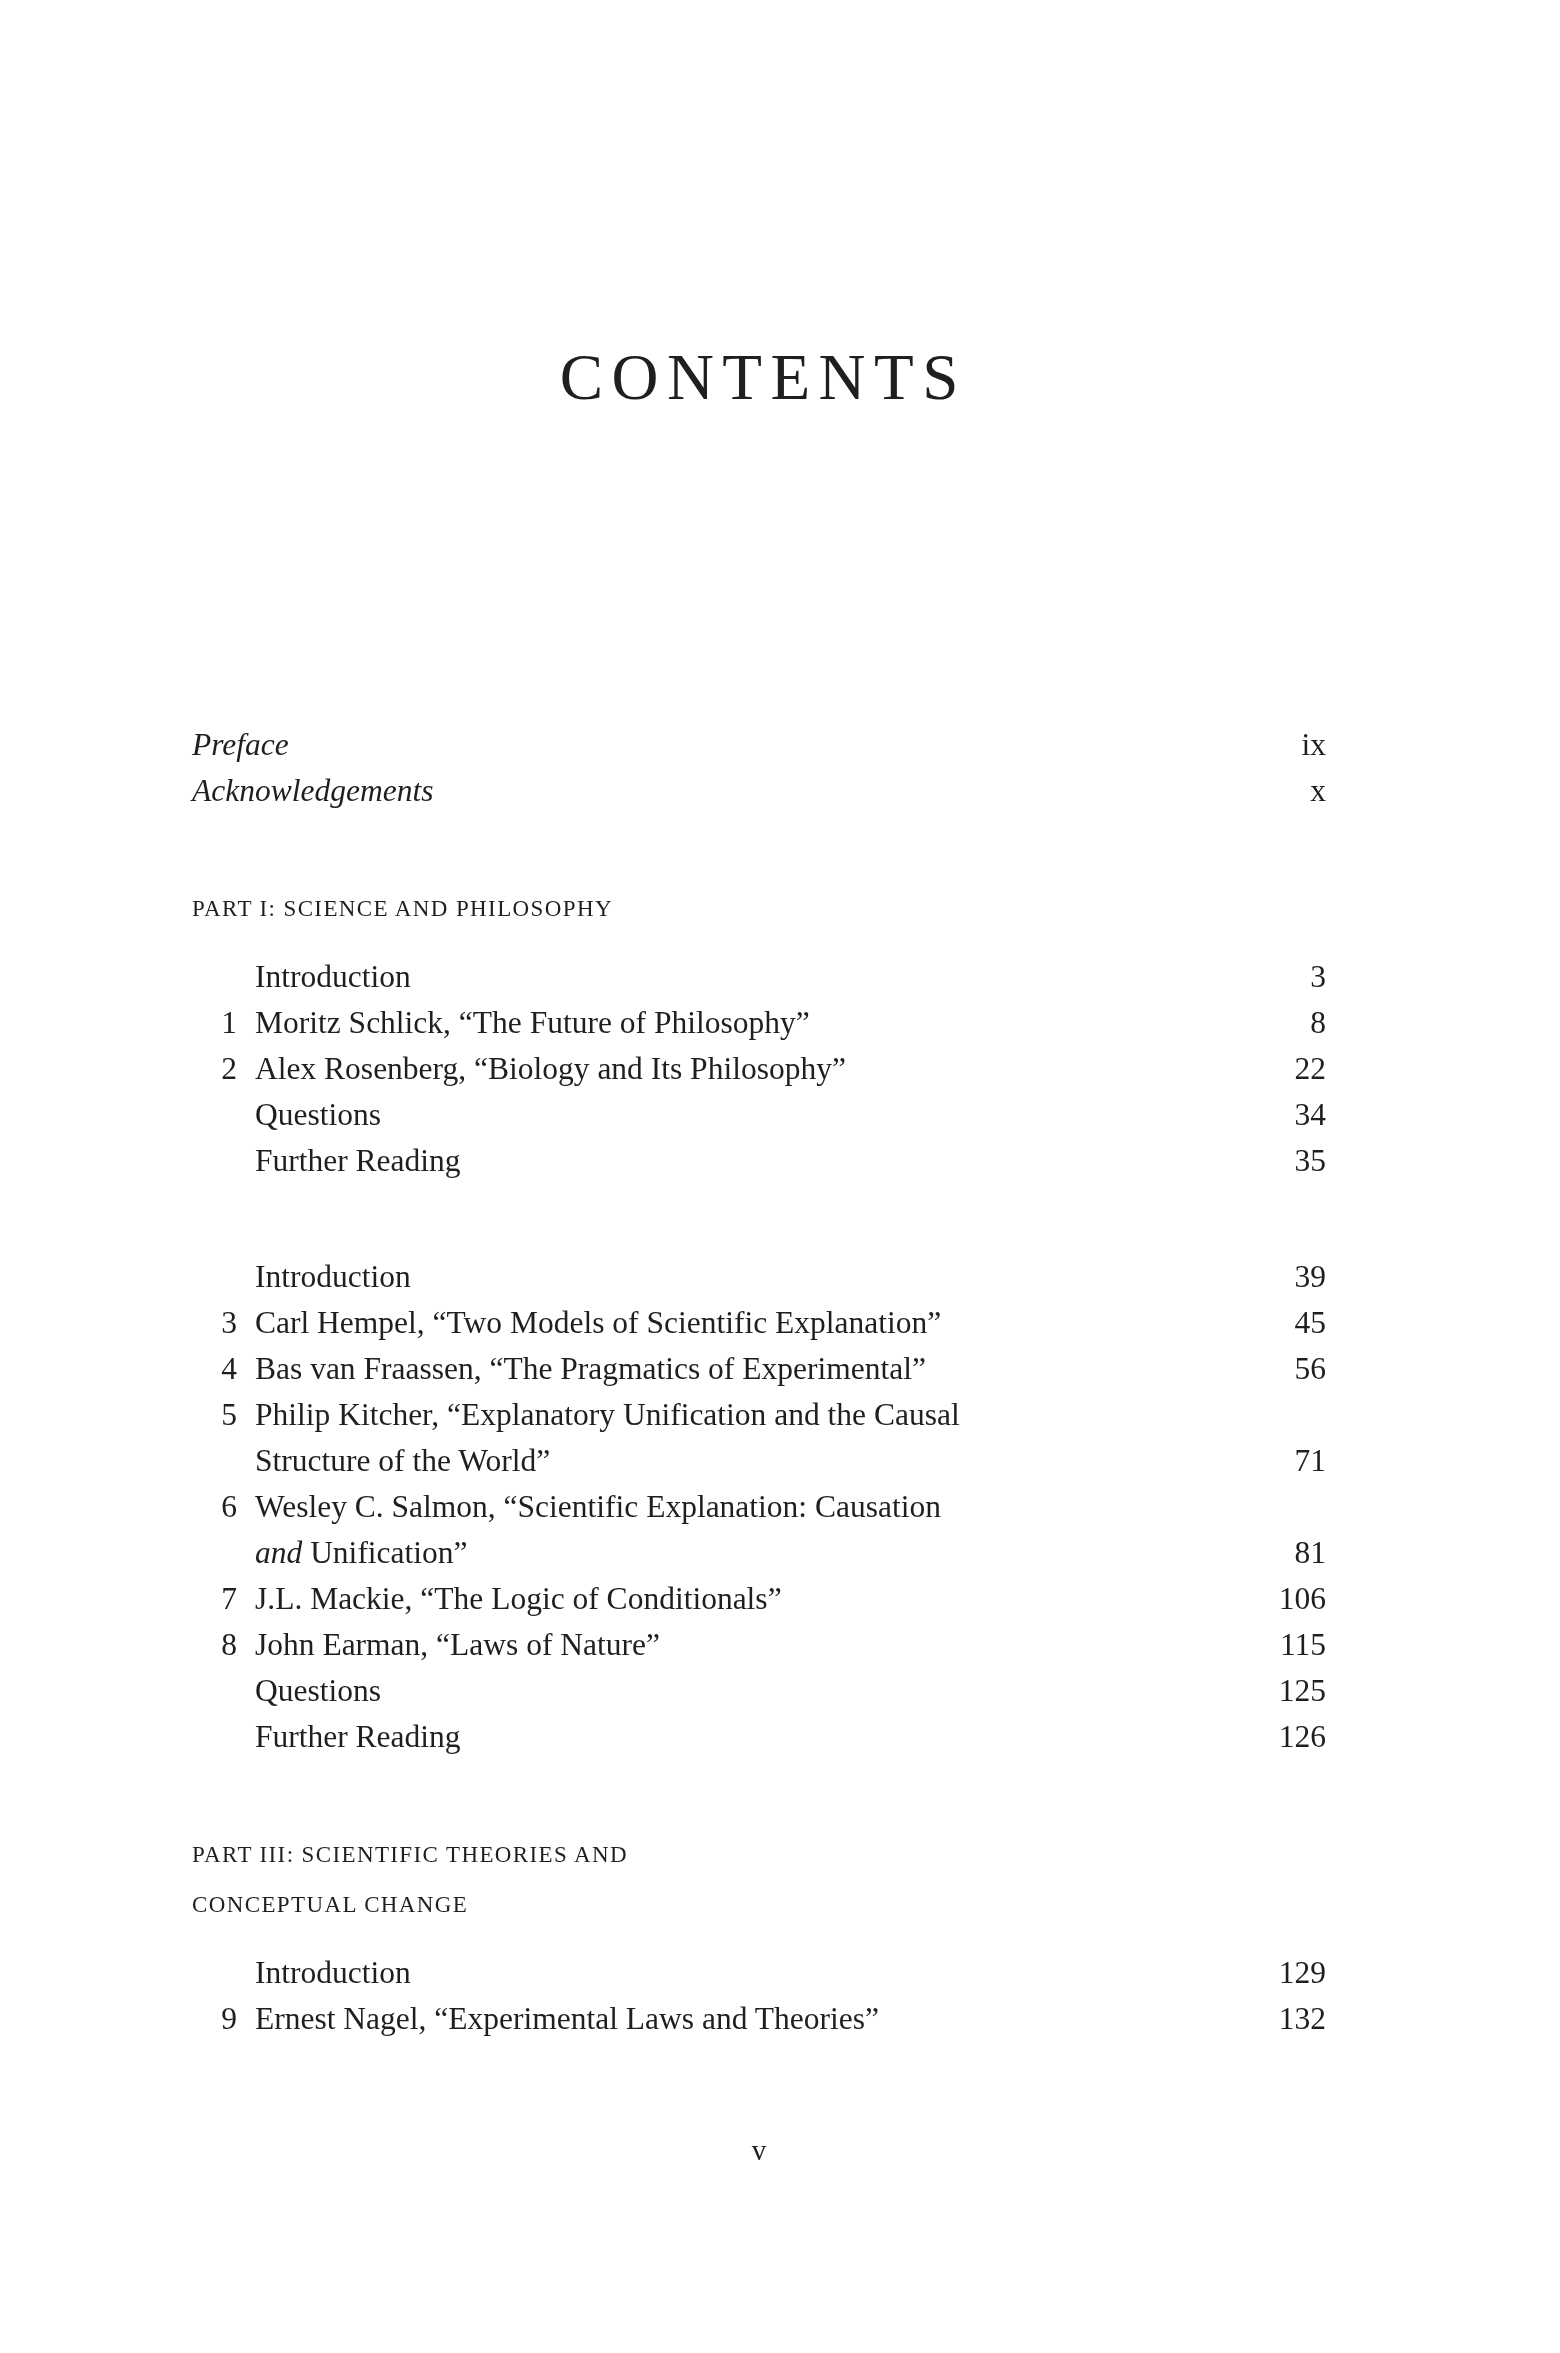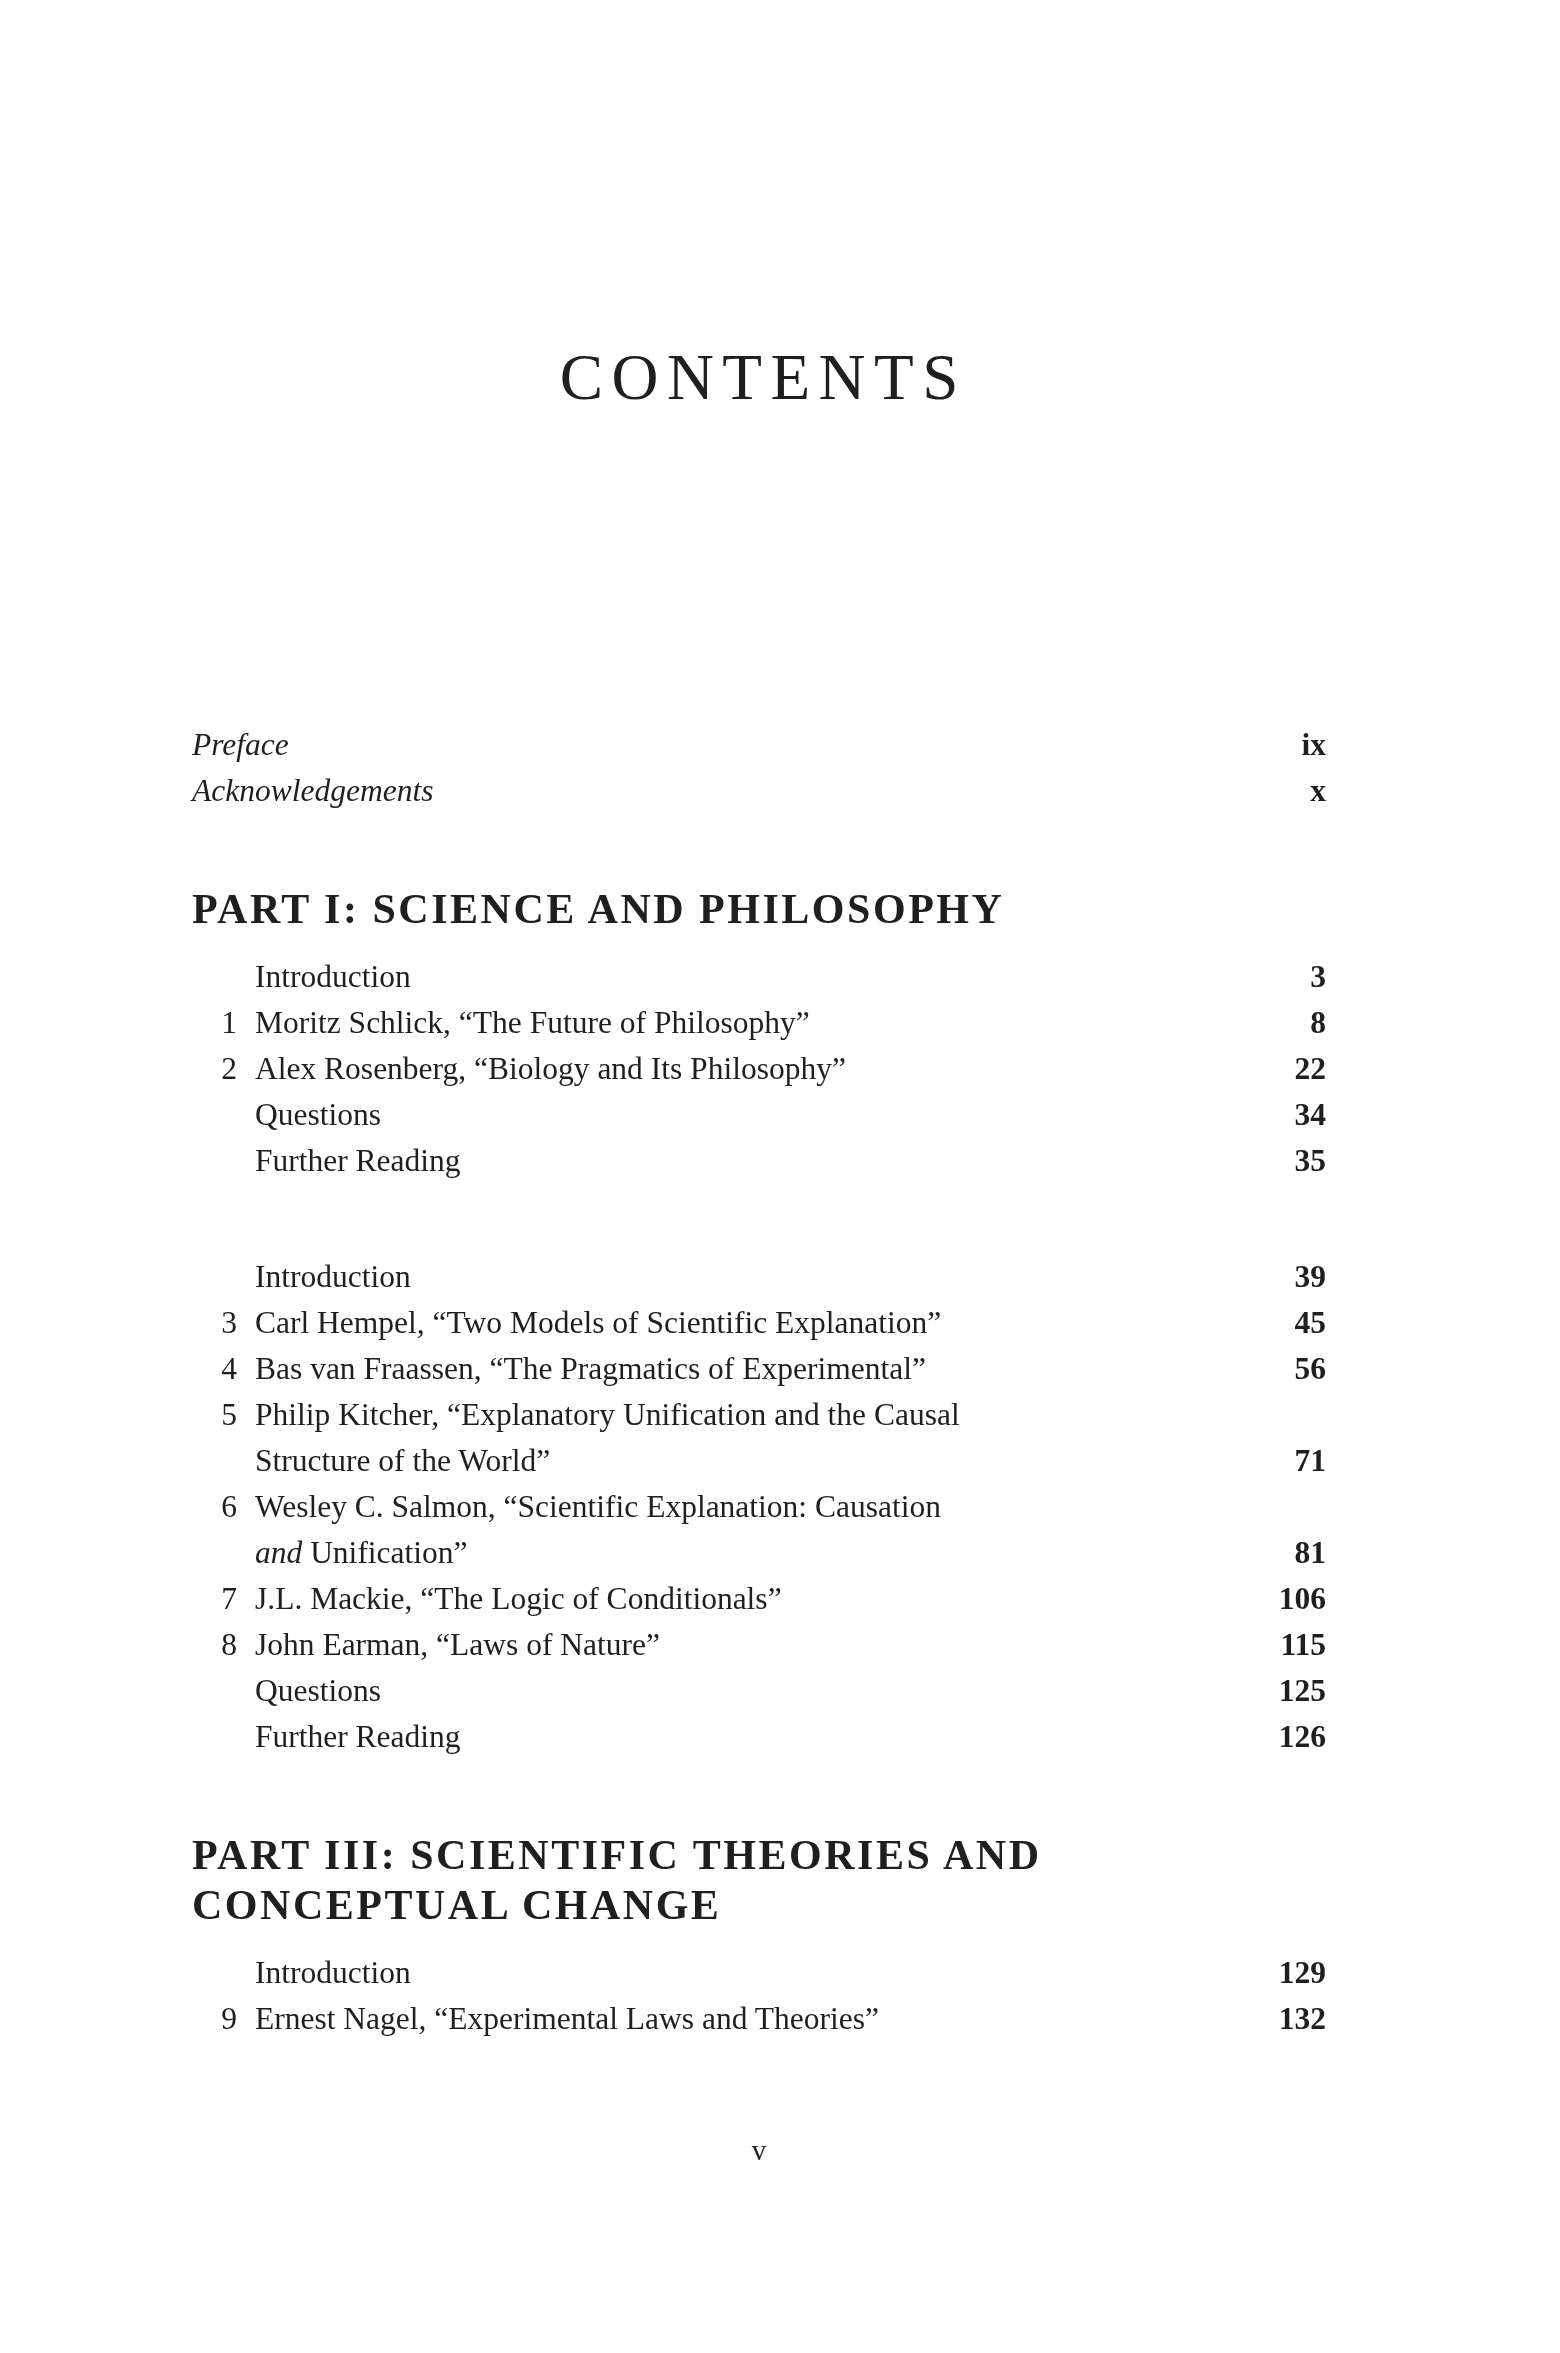--- a/index.html
+++ b/index.html
@@ -39,40 +39,39 @@
     align-items: flex-end;
     font-size: 31.5px;
     line-height: 46px;
   }
   .fm-title {
     flex: 1 1 auto;
     font-style: italic;
   }
   .part { margin-top: 70px; }
   .part-heading {
-    font-size: 42px;
-    font-weight: 700;
+    font-size: 23px;
+    font-weight: 400;
     letter-spacing: 0.06em;
     line-height: 50px;
   }
   .entries { margin-top: 20px; }
   .num {
     flex: 0 0 45px;
     text-align: right;
   }
   .etitle {
     flex: 1 1 auto;
     margin-left: 18px;
   }
   .pagenum {
     flex: 0 0 auto;
     margin-left: 16px;
     text-align: right;
     white-space: nowrap;
-    font-weight: bold;
   }
   .italic { font-style: italic; }
   .folio {
     position: absolute;
     top: 2136px;
     left: 192px;
     width: 1134px;
     text-align: center;
     font-size: 29px;
     line-height: 1;

